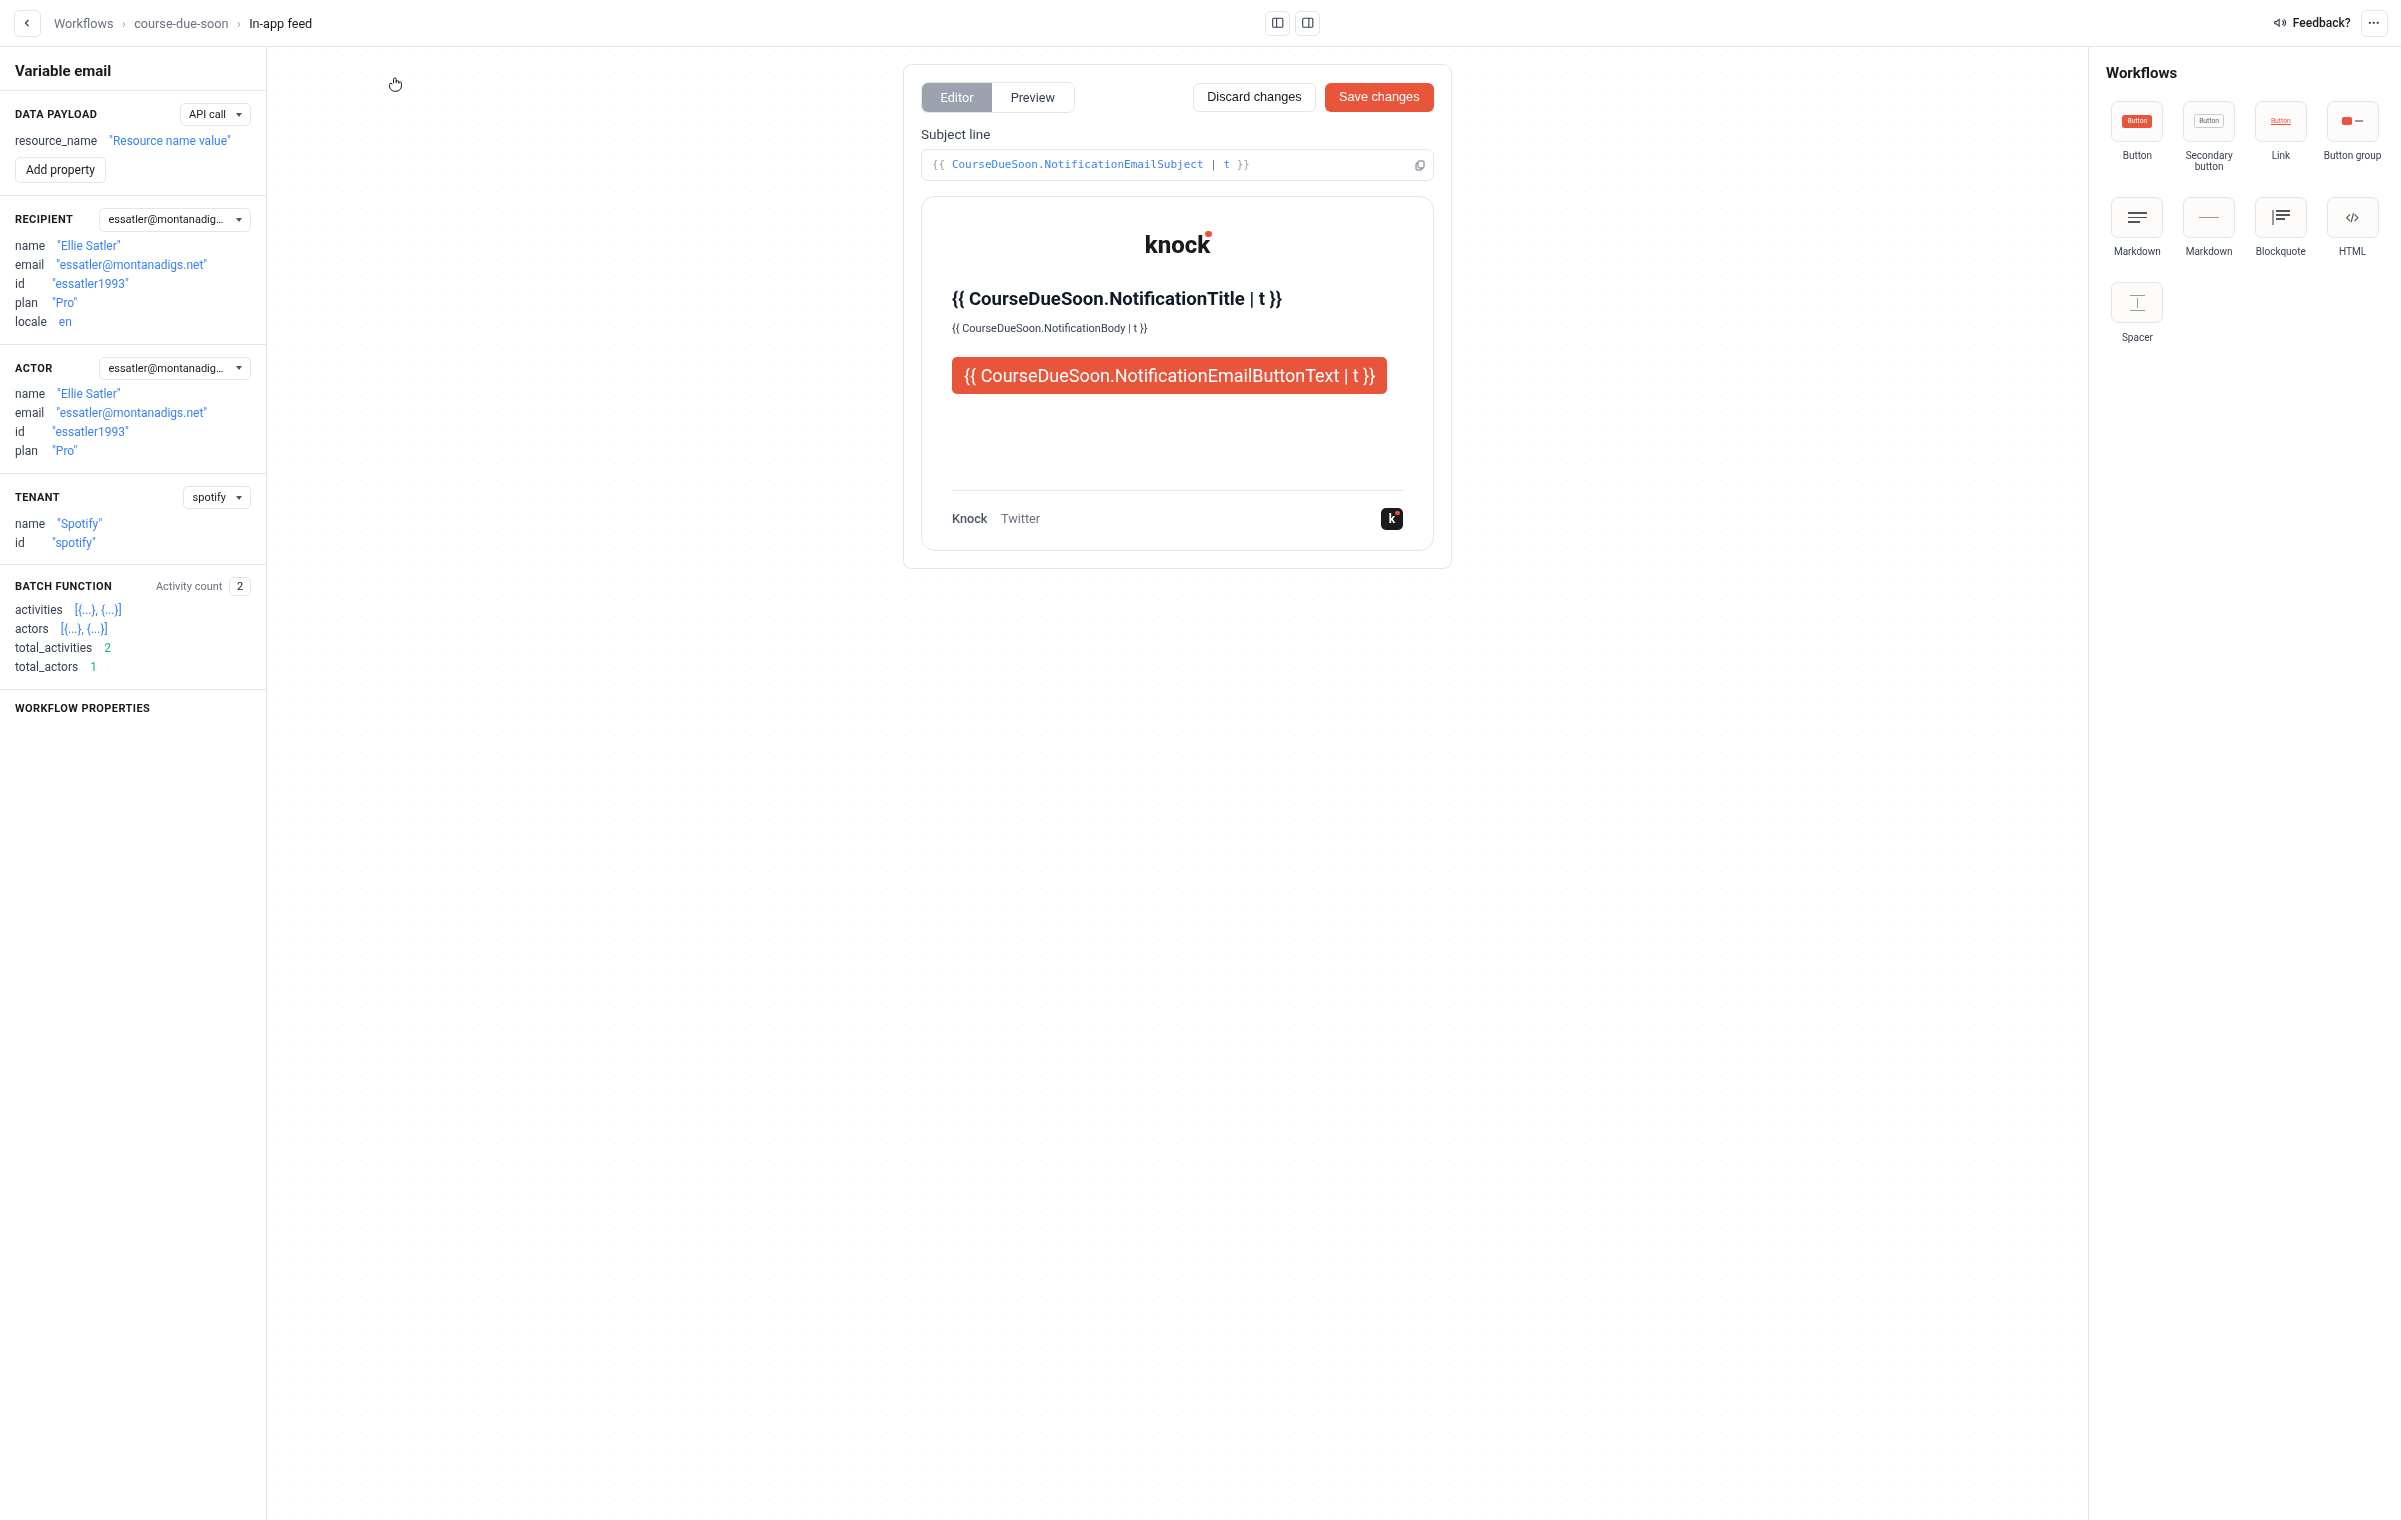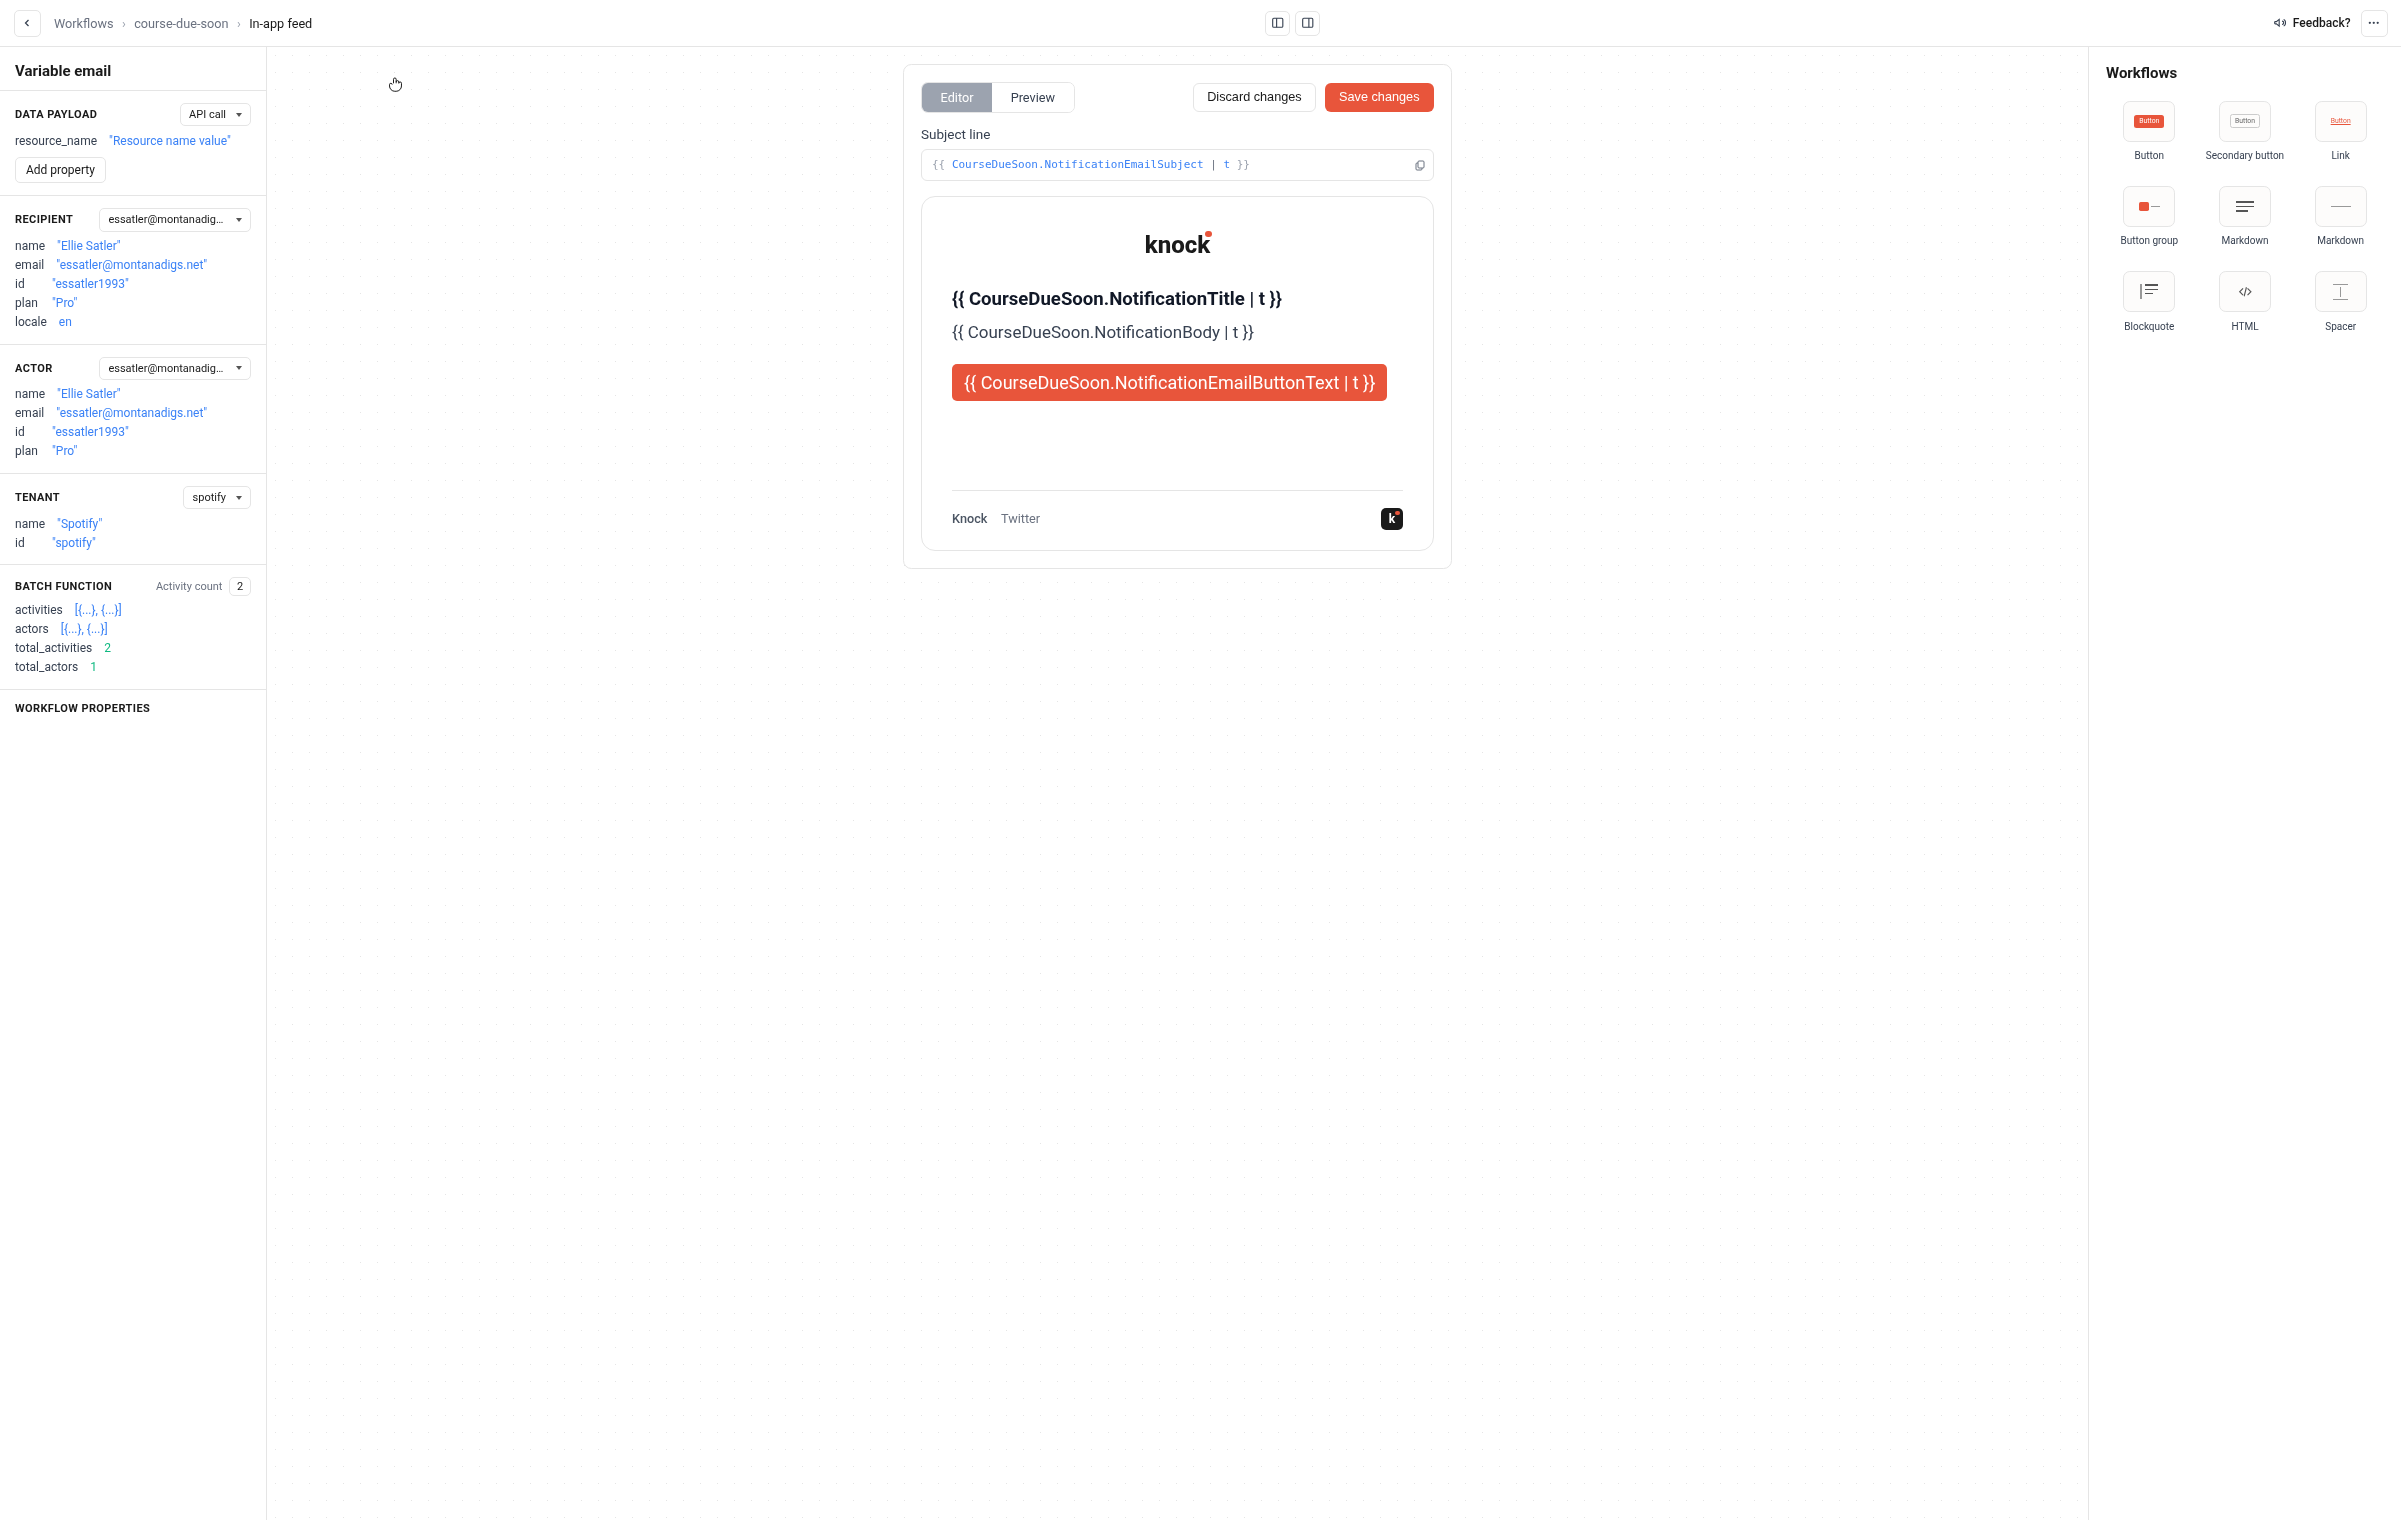--- a/index.html
+++ b/index.html
@@ -56,34 +56,34 @@
 .subject-input { border: 0.8px solid #e5e5e5; border-radius: 6px; padding: 8.4px 30px 8.4px 10px; font-family: "SFMono-Regular", Consolas, monospace; font-size: 11px; color: #9ca3af; position: relative; }
 .subject-input .tok-var { color: #3b82f6; }
 .subject-input .tok-op { color: #6b7280; }
 .subject-clip { position: absolute; right: 8.4px; top: 50%; transform: translateY(-50%); cursor: pointer; color: #6b7280; }
 .subject-wrap { position: relative; margin-bottom: 15px; }
 
 .email-preview { border: 0.8px solid #e5e5e5; border-radius: 14px; padding: 34px 30px 20px; min-height: 355px; display: flex; flex-direction: column; }
 .email-logo { text-align: center; margin-bottom: 29px; font-size: 24px; font-weight: 800; color: #1a1a1a; position: relative; display: inline-block; margin-left: auto; margin-right: auto; }
 .email-logo::after { content: ""; width: 6.8px; height: 6.8px; background: #e8553b; border-radius: 50%; position: absolute; top: 0px; right: -1.7px; }
 .email-title { font-size: 18.6px; font-weight: 700; margin-bottom: 12px; color: #111827; }
-.email-body { font-size: 17px; color: #374151; margin-bottom: 22px; }
+.email-body { font-size: 11px; color: #374151; margin-bottom: 22px; }
 .email-btn { display: inline-block; background: #e8553b; color: #fff; padding: 8.4px 12px; border-radius: 5px; font-size: 18px; }
 .email-footer { margin-top: auto; border-top: 0.8px solid #e5e5e5; padding-top: 17px; display: flex; align-items: center; }
 .email-footer-links { display: flex; gap: 13.5px; color: #6b7280; font-size: 12.7px; }
 .email-footer-links span:first-child { color: #4b5563; font-weight: 500; }
 .email-footer-icon { margin-left: auto; width: 22px; height: 22px; background: #1a1a1a; border-radius: 5px; color: #fff; display: flex; align-items: center; justify-content: center; font-weight: 700; font-size: 12px; position: relative; }
 .email-footer-icon::after { content: ""; width: 4.2px; height: 4.2px; background: #e8553b; border-radius: 50%; position: absolute; top: 3.4px; right: 3.4px; }
 
 .editor-footer { display: flex; justify-content: flex-end; gap: 8.4px; margin-top: 13.5px; }
 .footer-btn { display: flex; align-items: center; gap: 6.8px; padding: 6.8px 12px; border: 0.8px solid #e5e5e5; border-radius: 6px; background: #fff; font-size: 12.7px; cursor: pointer; }
 
 
 .rp-title { font-size: 15px; font-weight: 700; margin-bottom: 18.6px; }
-.comp-grid { display: grid; grid-template-columns: repeat(3, 1fr); gap: 25px 9px; }
+.comp-grid { display: grid; grid-template-columns: repeat(4, 1fr); gap: 25px 9px; }
 .comp-item { display: flex; flex-direction: column; align-items: center; gap: 8.4px; cursor: grab; }
 .comp-thumb { width: 52px; height: 41px; border: 0.8px solid #e5e5e5; border-radius: 6.8px; background: #fdfcfb; display: flex; align-items: center; justify-content: center; }
 .comp-label { font-size: 10px; color: #374151; text-align: center; }
 .mini-btn { background: #e8553b; color: #fff; font-size: 6.8px; padding: 2.5px 5px; border-radius: 2.5px; }
 .mini-btn-outline { border: 0.8px solid #ccc; color: #666; font-size: 6.8px; padding: 1.7px 4.2px; border-radius: 2.5px; }
 .mini-link { color: #e8553b; font-size: 6.8px; text-decoration: underline; }
 .mini-btngroup { display: flex; gap: 2.5px; align-items: center; }
 .mini-sq { width: 10px; height: 8.4px; background: #e8553b; border-radius: 1.7px; }
 .mini-dash { width: 8.4px; height: 1.7px; background: #999; }
 .mini-lines { display: flex; flex-direction: column; gap: 2.5px; }

